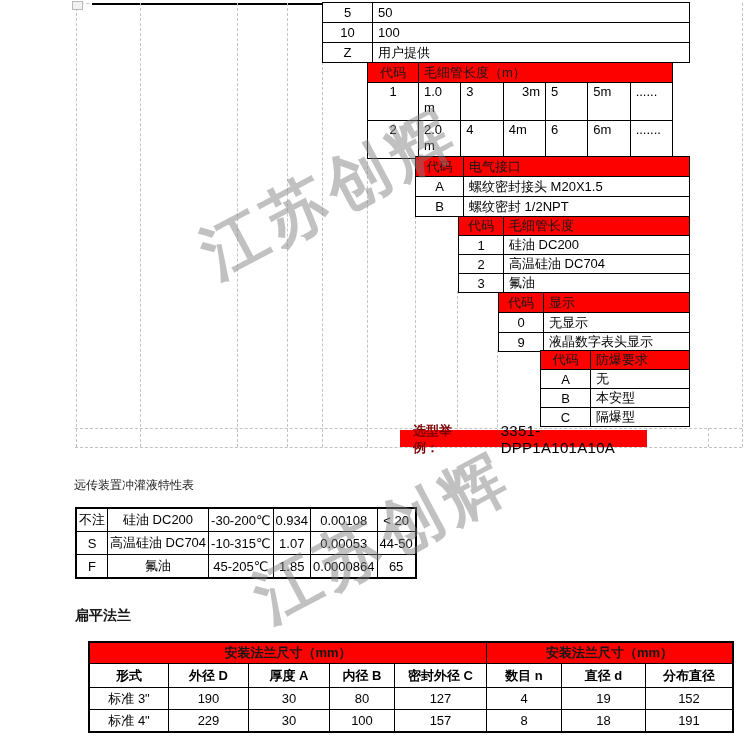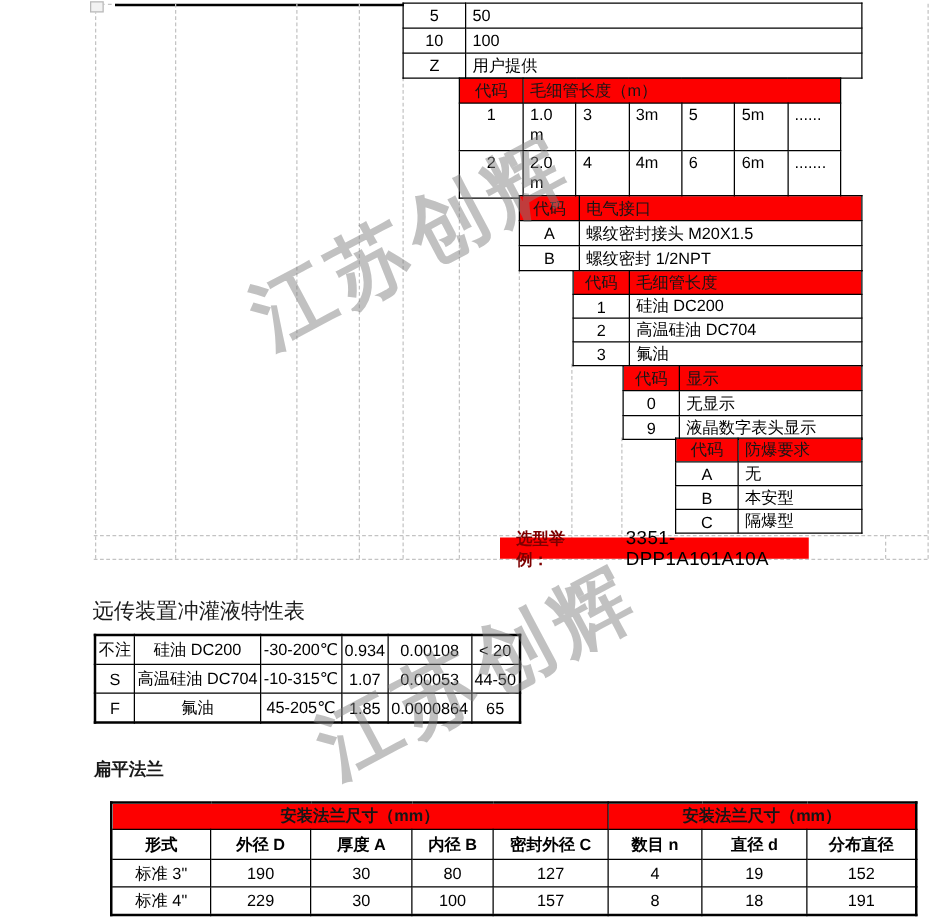--- a/index.html
+++ b/index.html
@@ -25,21 +25,21 @@
   table.tblD td{height:18px;}
   table.tblF td{height:18px;}
 
   
   .example{position:absolute;left:400px;top:430px;width:247px;height:17px;background:#fd0000;
            display:flex;align-items:center;font-size:13px;line-height:17px;}
   .example .lbl{color:#7d0000;margin-left:13px;font-weight:bold;}
   .example .code{color:#000;margin-left:26px;font-size:15px;letter-spacing:.3px;}
 
   
-  .title1{position:absolute;left:74px;top:477px;font-size:17px;color:#1a1a1a;}
+  .title1{position:absolute;left:74px;top:477px;font-size:12px;color:#1a1a1a;}
   .title2{position:absolute;left:75px;top:607px;font-size:14px;font-weight:bold;color:#1a1a1a;}
 
   
   table.big{position:absolute;border-collapse:collapse;font-size:13px;table-layout:fixed;
             border:2px solid #000;text-align:center;}
   table.big th,table.big td{border:1px solid #000;background:#fff;padding:0 2px;overflow:hidden;}
   table.big th.red,table.big td.red{background:#fd0000;color:#161616;font-weight:bold;}
   table.mid{left:75px;top:507px;}
   table.mid th{height:21px;}
   table.mid td{height:22px;margin-left:18px;}
@@ -97,21 +97,21 @@
     <tbody>
         <tr>
       <td class="code red" style="width:46px;">代码</td>
       <td class="red" colspan="6">毛细管长度（m）</td>
     </tr>
     <tr class="tall">
       <td class="code data">1</td>
       <td class="data wrap" style="width:42px;">1.0
 m</td>
       <td class="data" style="width:38px;">3</td>
-      <td class="data" style="width:44px;">3m</td>
+      <td class="data" style="width:44px;text-align:right;">3m</td>
       <td class="data" style="width:38px;">5</td>
       <td class="data" style="width:46px;">5m</td>
       <td class="data" style="width:52px;">......</td>
     </tr>
     <tr class="tall">
       <td class="code data">2</td>
       <td class="data wrap">2.0
 m</td>
       <td class="data">4</td>
       <td class="data">4m</td>

